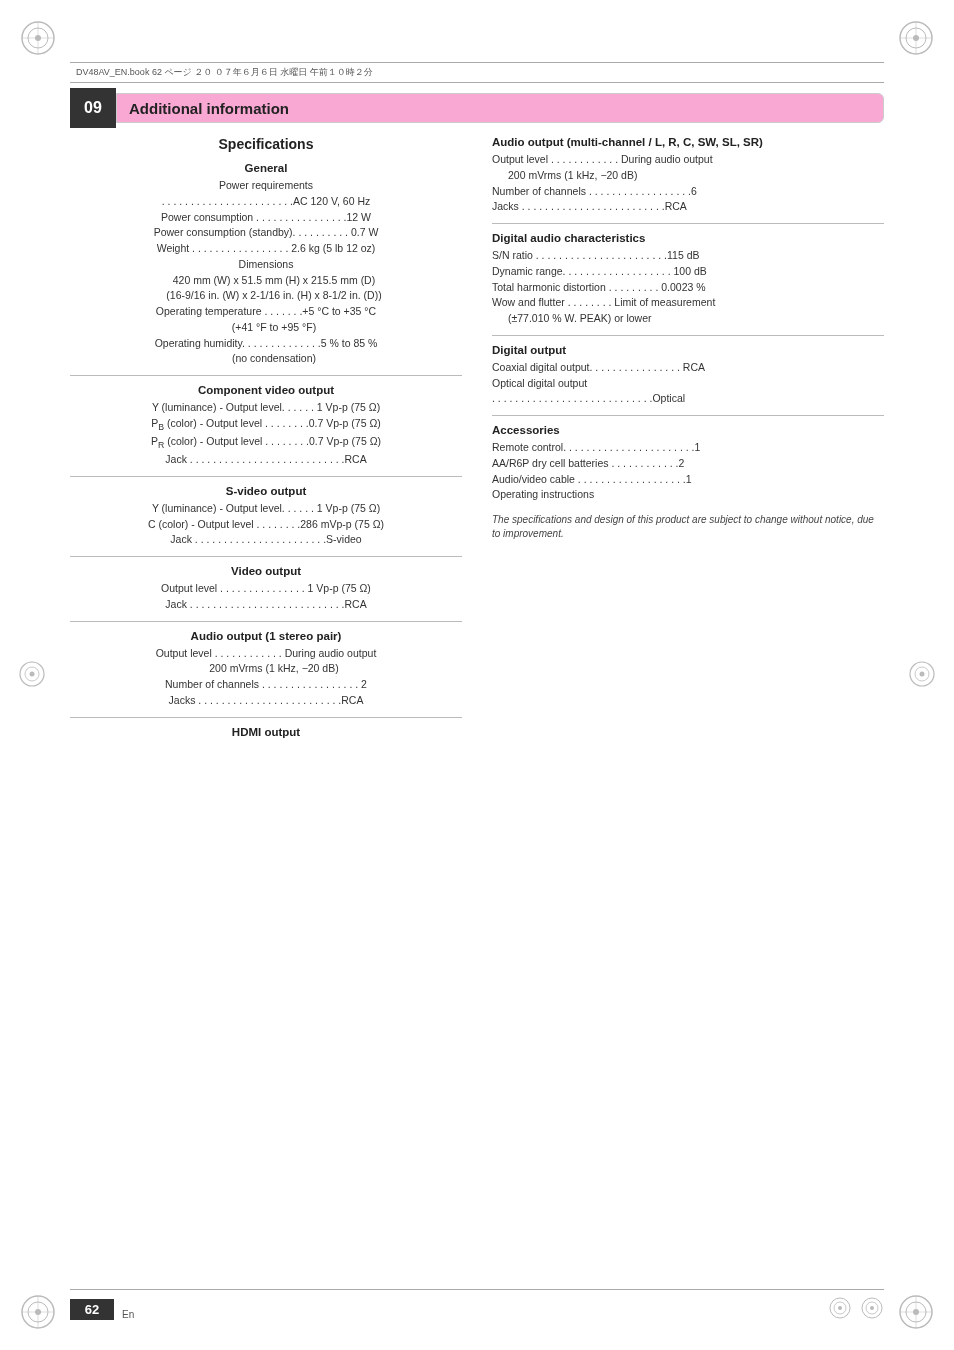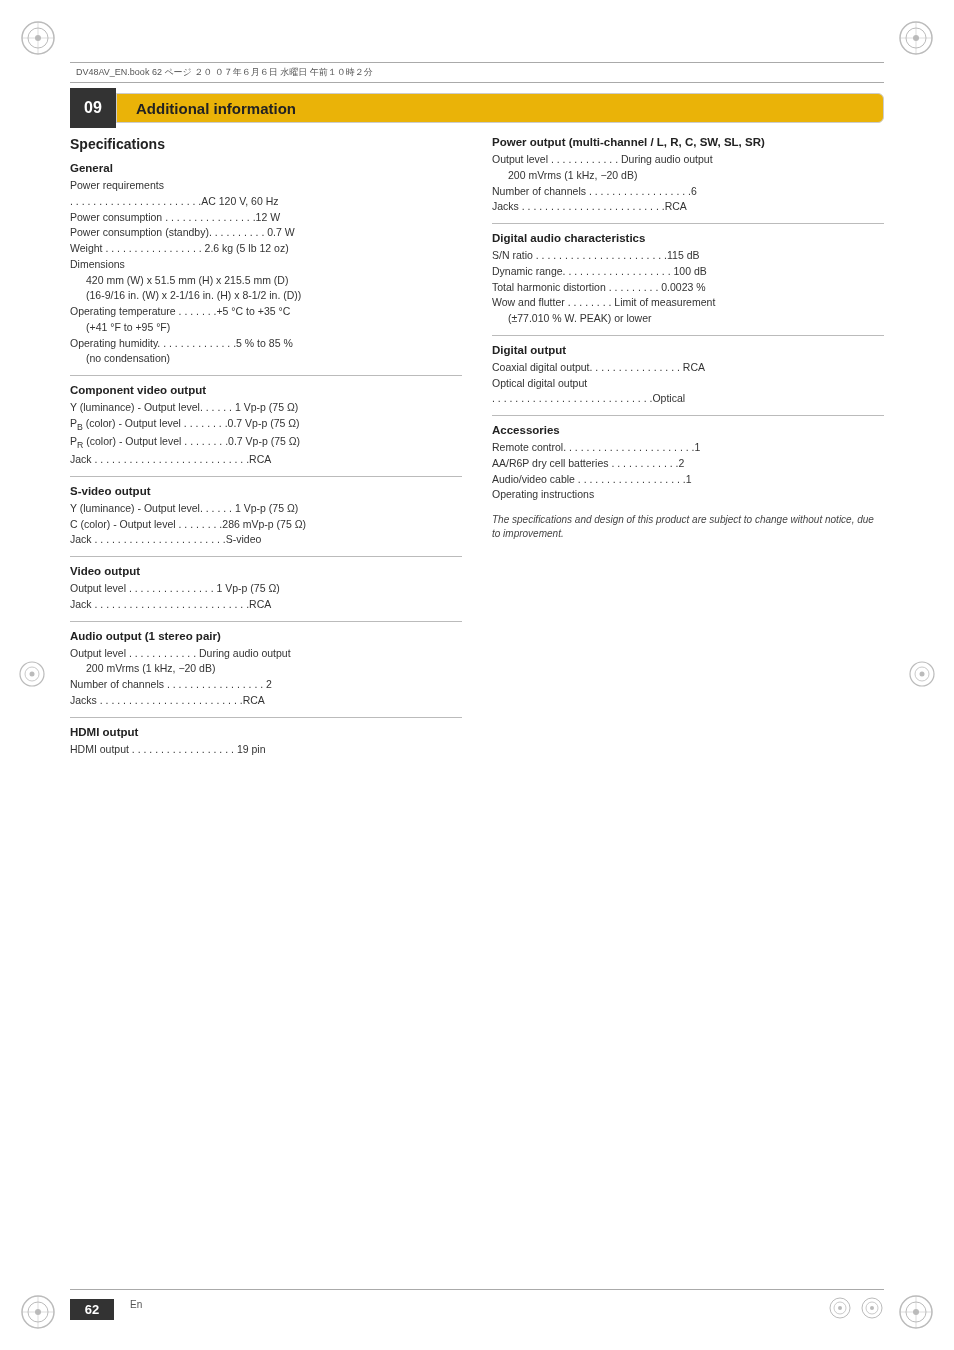--- a/index.html
+++ b/index.html
@@ -60,46 +60,47 @@
       padding: 4px 10px;
       margin-right: 0;
       display: flex;
       align-items: center;
       justify-content: center;
       min-width: 46px;
       height: 40px;
     }
 
     .chapter-title-box {
-      background: #eab308;
+      background: #f9a8d4;
       border: 1px solid #ccc;
       flex: 1;
       height: 30px;
       display: flex;
       align-items: center;
-      padding-left: 19px;
+      padding-left: 12px;
       font-size: 15px;
       font-weight: bold;
       color: #222;
       border-radius: 0 6px 6px 0;
     }
 
     
     .content {
       position: absolute;
       top: 136px;
       left: 70px;
       right: 70px;
       bottom: 90px;
       display: flex;
       gap: 30px;
     }
 
     .left-col {
       flex: 1;
+      text-align: center;
     }
 
     .right-col {
       flex: 1;
     }
 
     
     .section-title {
       font-weight: bold;
       font-size: 11.5px;
@@ -287,27 +288,26 @@
 
     <div class="section-title">Audio output (1 stereo pair)</div>
     <div class="spec-line">Output level . . . . . . . . . . . . During audio output</div>
     <div class="spec-line indent">200 mVrms (1 kHz, −20 dB)</div>
     <div class="spec-line">Number of channels . . . . . . . . . . . . . . . . . 2</div>
     <div class="spec-line">Jacks . . . . . . . . . . . . . . . . . . . . . . . . .RCA</div>
 
     <hr class="divider">
 
     <div class="section-title">HDMI output</div>
-    <div class="spec-line">HDMI output . . . . . . . . . . . . . . . . . . 19 pin</div>
 
   </div>
 
   <div class="right-col">
 
-    <div class="section-title">Power output (multi-channel / L, R, C, SW, SL, SR)</div>
+    <div class="section-title">Audio output (multi-channel / L, R, C, SW, SL, SR)</div>
     <div class="spec-line">Output level . . . . . . . . . . . . During audio output</div>
     <div class="spec-line indent">200 mVrms (1 kHz, −20 dB)</div>
     <div class="spec-line">Number of channels . . . . . . . . . . . . . . . . . .6</div>
     <div class="spec-line">Jacks  . . . . . . . . . . . . . . . . . . . . . . . . .RCA</div>
 
     <hr class="divider">
 
     <div class="section-title">Digital audio characteristics</div>
     <div class="spec-line">S/N ratio . . . . . . . . . . . . . . . . . . . . . . .115 dB</div>
     <div class="spec-line">Dynamic range. . . . . . . . . . . . . . . . . . . 100 dB</div>
@@ -329,21 +329,21 @@
     <div class="spec-line">AA/R6P dry cell batteries   . . . . . . . . . . . .2</div>
     <div class="spec-line">Audio/video cable  . . . . . . . . . . . . . . . . . . .1</div>
     <div class="spec-line">Operating instructions</div>
 
     <div class="italic-note">The specifications and design of this product are subject to change without notice, due to improvement.</div>
 
   </div>
 </div>
 
 <div class="footer">
-  <div style="display:flex; align-items:flex-start; gap:16px;">
+  <div style="display:flex; align-items:flex-end; gap:8px;">
     <div class="page-number-box">62</div>
     <span class="page-lang">En</span>
   </div>
   <div style="display:flex; gap:8px; align-items:center;">
     <svg width="24" height="24" viewBox="0 0 24 24">
         <circle cx="12" cy="12" r="10" fill="none" stroke="#bbb" stroke-width="1"></circle>
         <circle cx="12" cy="12" r="6" fill="none" stroke="#bbb" stroke-width="0.8"></circle>
         <circle cx="12" cy="12" r="2" fill="#bbb"></circle>
       </svg>
     <svg width="24" height="24" viewBox="0 0 24 24">

